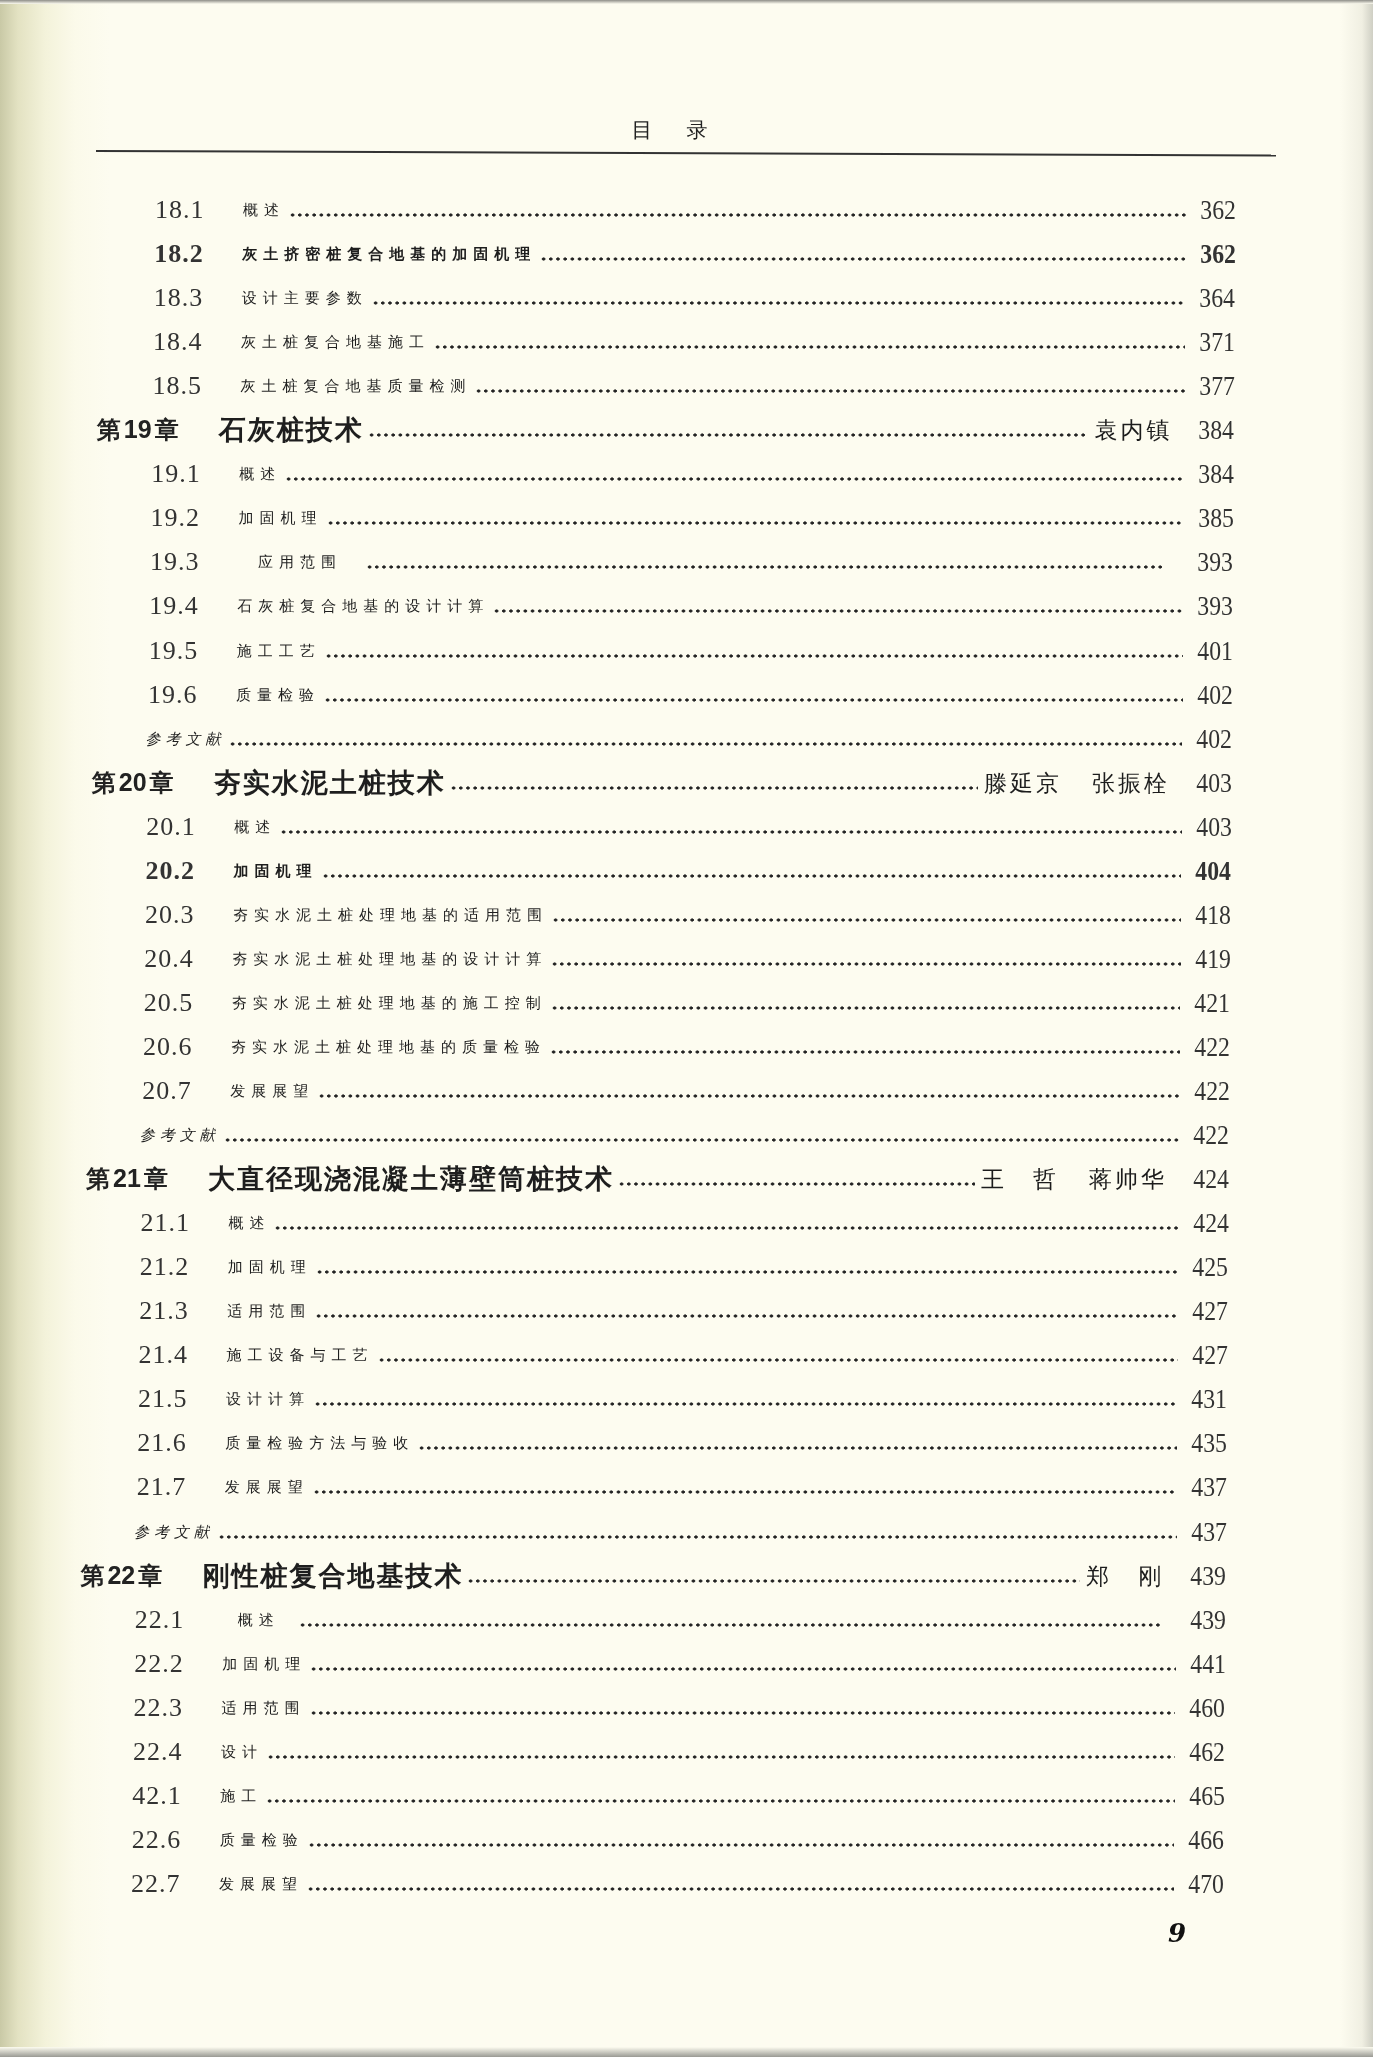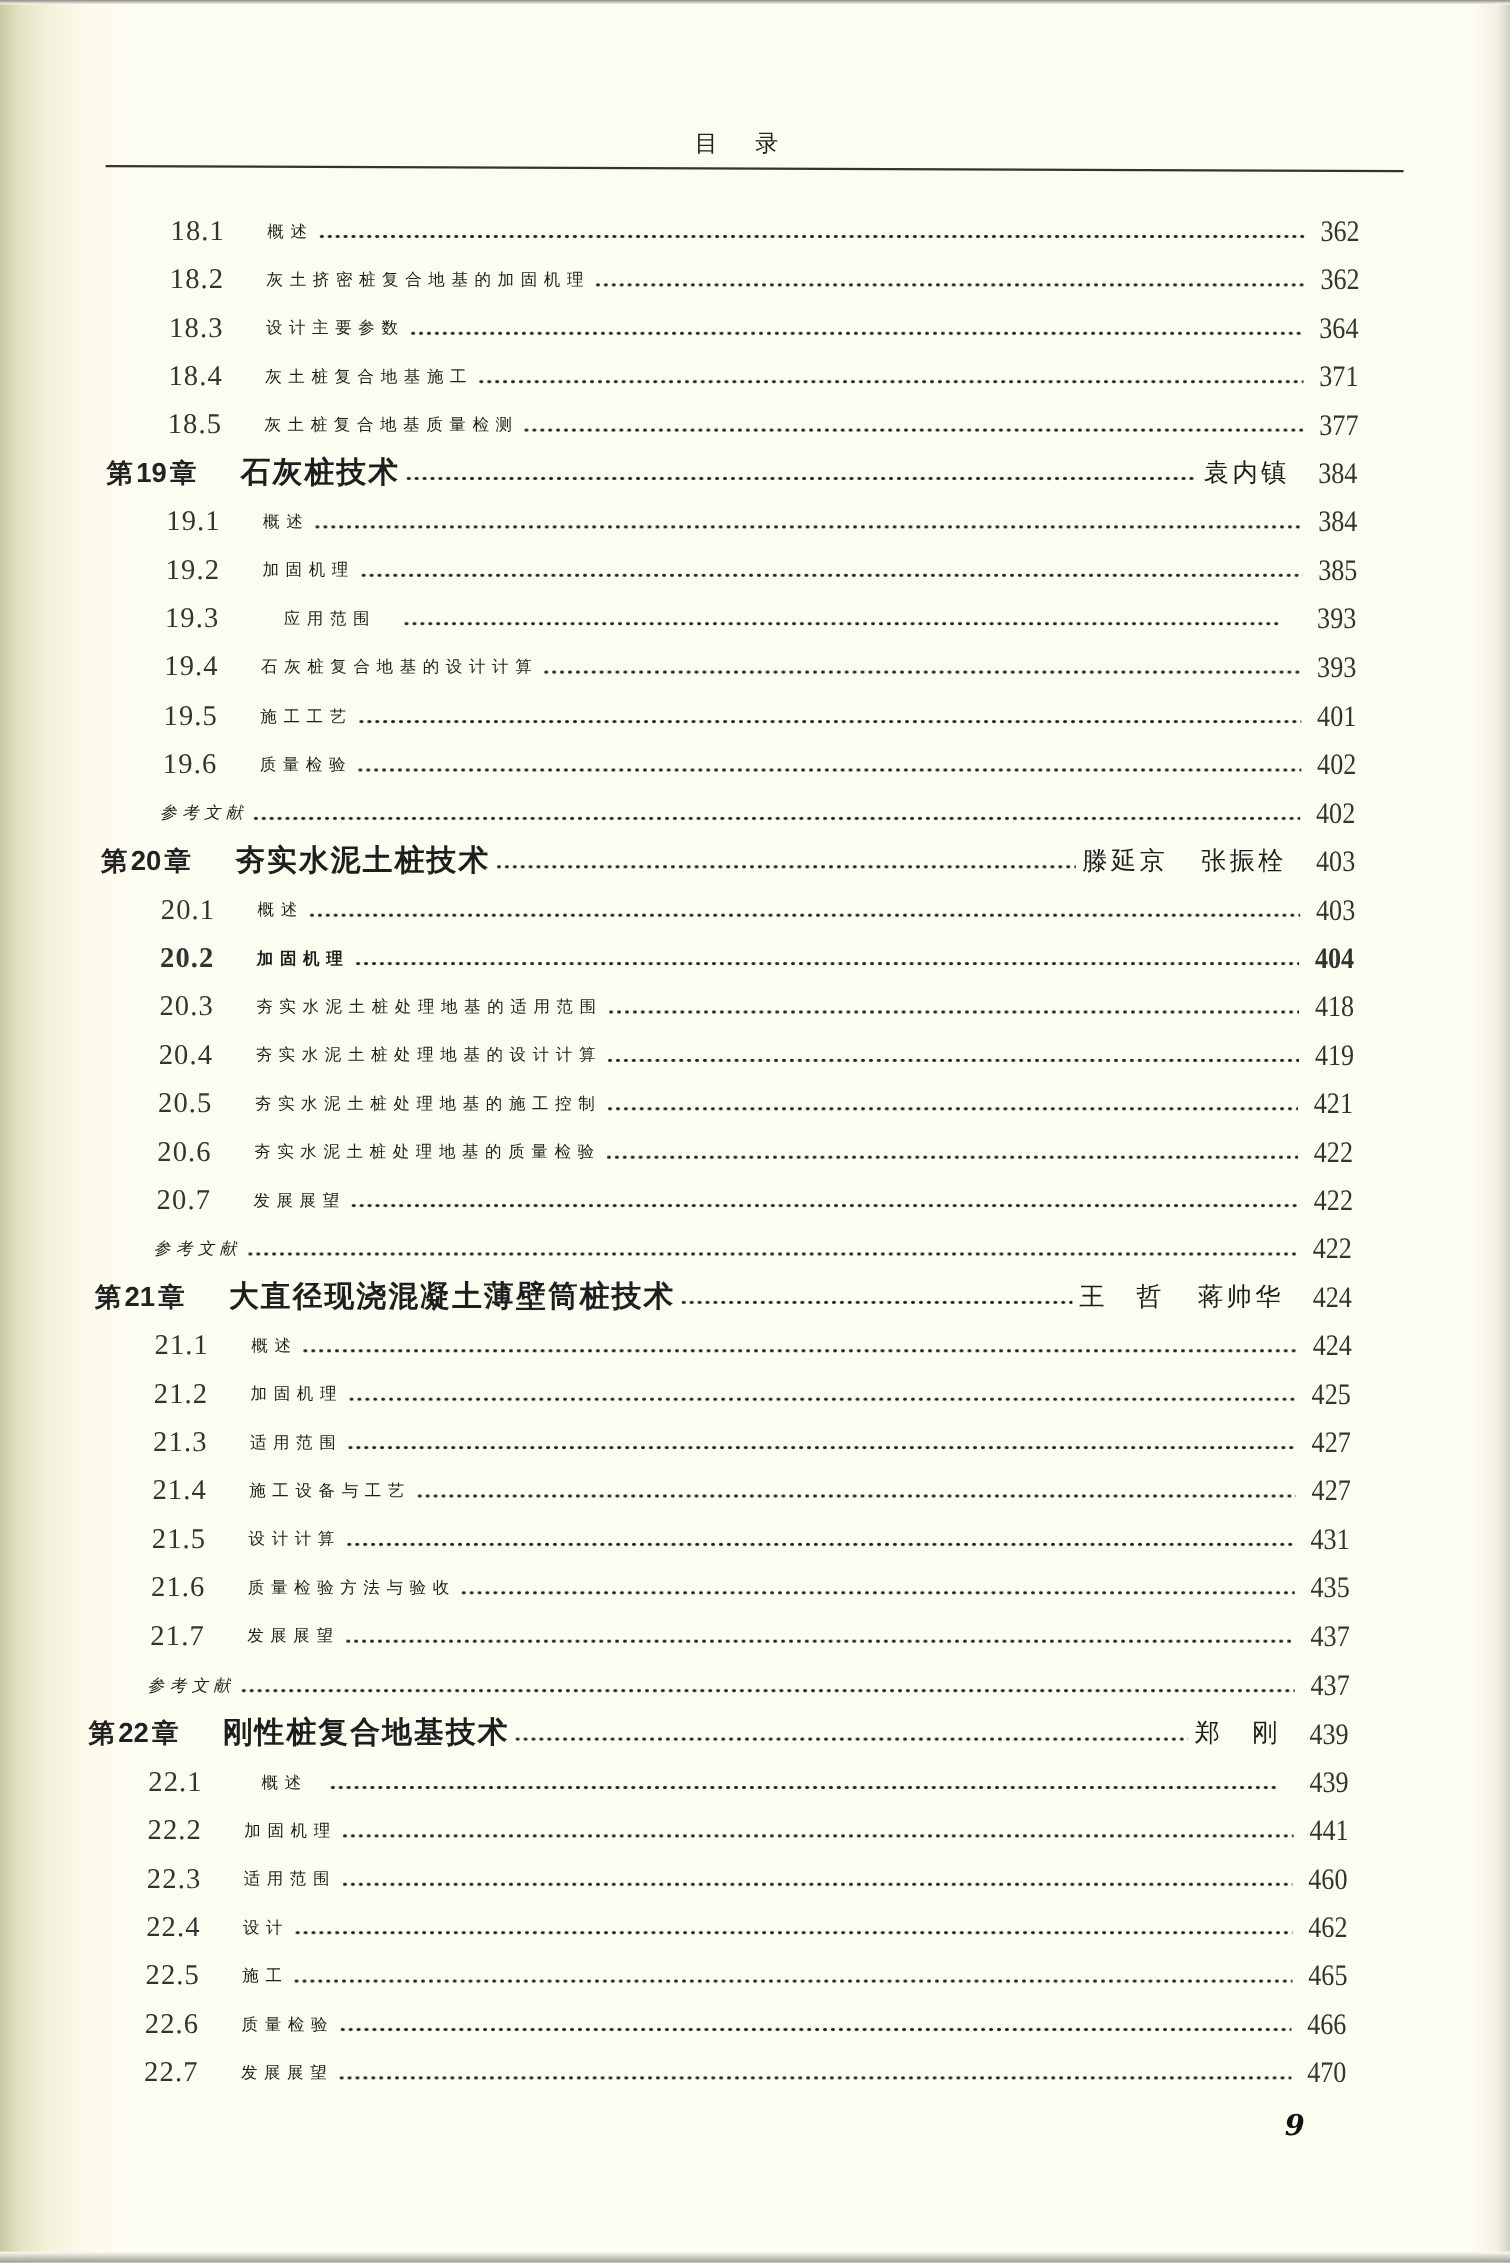--- a/index.html
+++ b/index.html
@@ -156,21 +156,21 @@
 <div class="running-head">目录</div>
 <div class="head-rule"></div>
 
 <div class="toc" id="toc">
     <div class="row section" style="top: 186px; left: 155px; width: 1081px;">
       <span class="num">18.1</span>
       <span class="title">概述</span>
       <span class="leader"></span>
       <span class="page">362</span>
     </div>
-    <div class="row section" style="top: 230.05px; left: 154.368px; width: 1081.32px;">
+    <div class="row section" style="top: 230.05px; left: 154.368px; width: 1081.32px; font-weight: bold;">
       <span class="num">18.2</span>
       <span class="title">灰土挤密桩复合地基的加固机理</span>
       <span class="leader"></span>
       <span class="page">362</span>
     </div>
     <div class="row section" style="top: 274.1px; left: 153.737px; width: 1081.63px; align-items: flex-end;">
       <span class="num">18.3</span>
       <span class="title">设计主要参数</span>
       <span class="leader"></span>
       <span class="page">364</span>
@@ -368,21 +368,21 @@
       <span class="leader"></span>
       <span class="page">460</span>
     </div>
     <div class="row section" style="top: 1727.75px; left: 132.895px; width: 1092.05px;">
       <span class="num">22.4</span>
       <span class="title">设计</span>
       <span class="leader"></span>
       <span class="page">462</span>
     </div>
     <div class="row section" style="top: 1771.8px; left: 132.263px; width: 1092.37px;">
-      <span class="num">22.5</span>
+      <span class="num">42.1</span>
       <span class="title">施工</span>
       <span class="leader"></span>
       <span class="page">465</span>
     </div>
     <div class="row section" style="top: 1815.85px; left: 131.632px; width: 1092.68px;">
       <span class="num">22.6</span>
       <span class="title">质量检验</span>
       <span class="leader"></span>
       <span class="page">466</span>
     </div>

